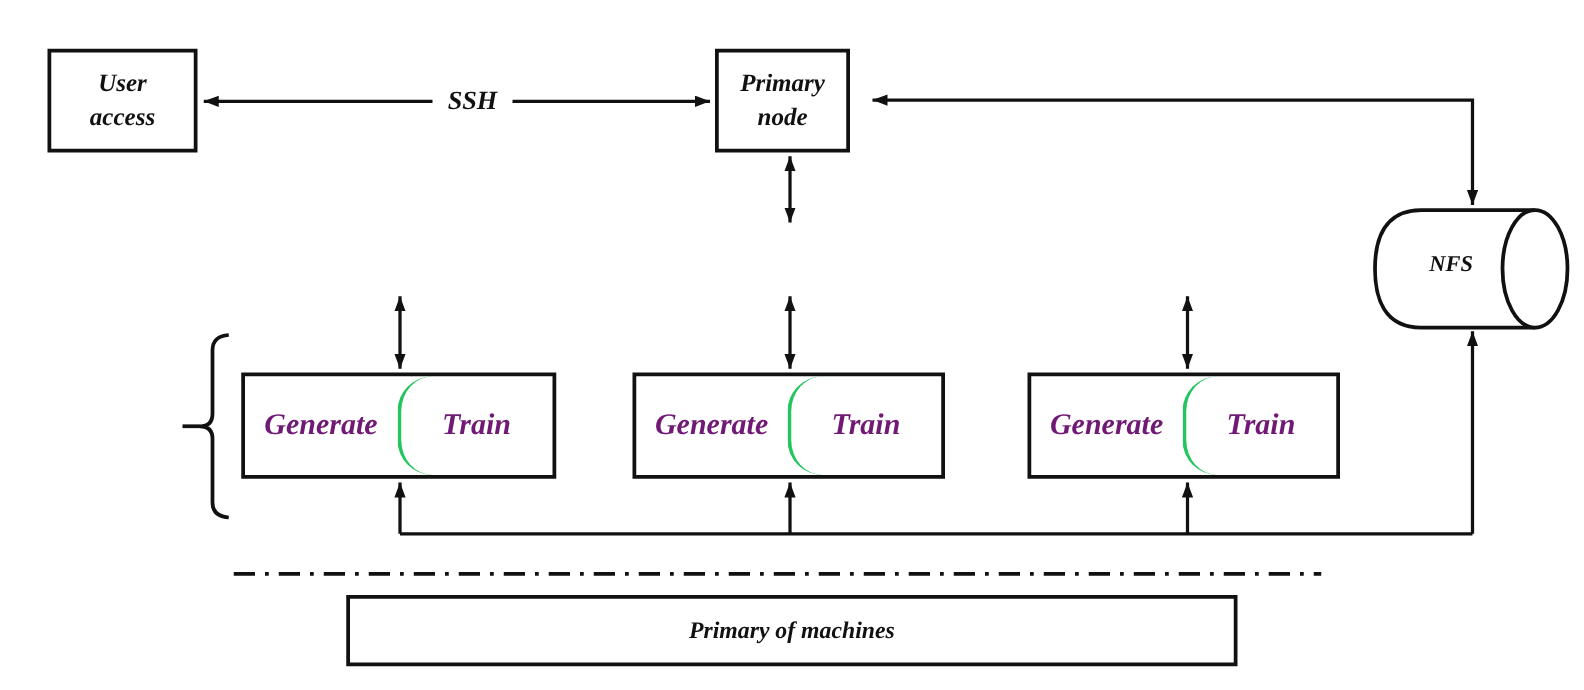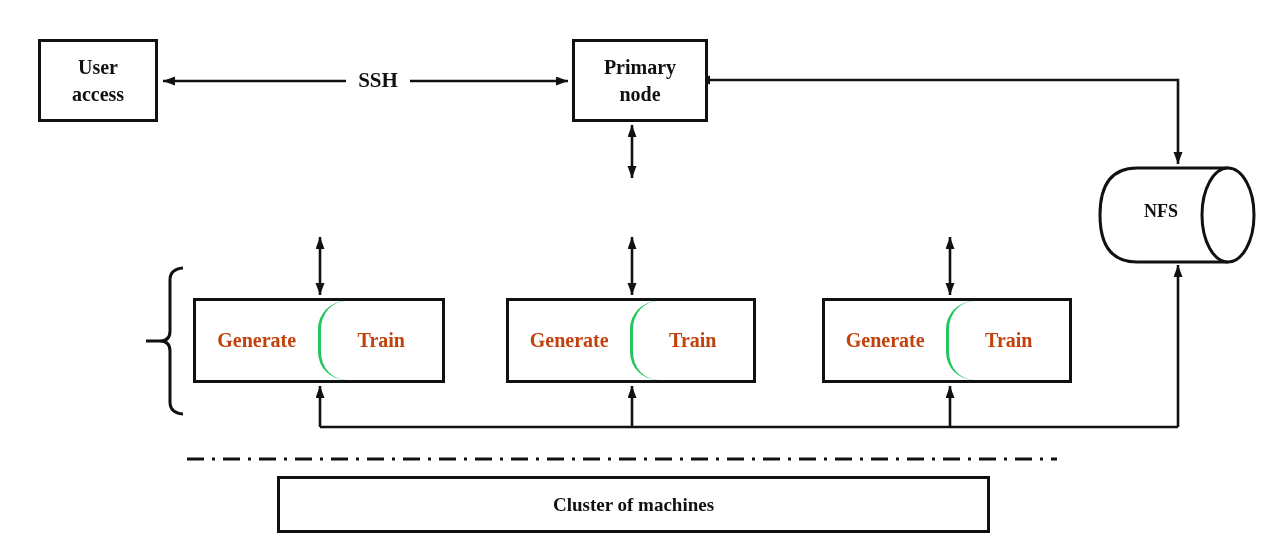--- a/index.html
+++ b/index.html
@@ -2,20 +2,21 @@
 <html><head>
 <meta charset="utf-8">
 <style>
   html,body{margin:0;padding:0;background:#fff;}
   #stage{
     position:relative;
     width:1267px;height:552px;
     background:#ffffff;
     font-family:"Liberation Serif","DejaVu Serif",serif;
     overflow:hidden;
+    font-style:italic;
   }
   #connector-layer{position:absolute;left:0;top:0;z-index:1;}
   .node{
     position:absolute;
     box-sizing:border-box;
     border:3px solid #111;
     background:#fff;
     display:flex;align-items:center;justify-content:center;
     text-align:center;
     font-weight:bold;
@@ -25,25 +26,25 @@
   .node .wrap{display:block;line-height:1.32;}
   .twoline .wrap{width:92px;}
   .lbl{
     position:absolute;
     font-weight:bold;color:#111;text-align:center;z-index:2;
     line-height:1.32;
   }
   .cell-row{display:flex;width:100%;height:100%;}
   .cell{
     flex:1;display:flex;align-items:center;justify-content:center;
-    font-weight:bold;font-size:20px;color:#c2410c;
+    font-weight:bold;font-size:24px;color:#701a75;
   }
   .cell.train{border-left:3px solid #22c55e;border-radius:28px;}
   #user-access{left:38px;top:39px;width:120px;height:83px;font-size:20px;}
-  #primary-node{left:572px;top:39px;width:136px;height:83px;font-size:20px;}
+  #primary-node{left:572px;top:39px;width:108px;height:83px;font-size:20px;}
   #slurm-box{left:275px;top:181px;width:713px;height:53px;font-size:19px;}
   #cluster-box{left:277px;top:476px;width:713px;height:57px;font-size:19px;}
   .replica-box{top:298px;height:85px;padding:0;}
   #replica-1{left:193px;width:252px;}
   #replica-2{left:506px;width:250px;}
   #replica-3{left:822px;width:250px;}
   #ssh-label{left:340px;top:67px;width:76px;font-size:21px;}
   #replica-group-label{left:28px;top:297px;width:112px;font-size:21px;}
   #nfs-label{left:1118px;top:201px;width:86px;font-size:18px;z-index:2;position:absolute;
     font-weight:bold;color:#111;text-align:center;}
@@ -125,21 +126,21 @@
   </div>
 
   <div class="node replica-box" id="replica-3">
     <div class="cell-row">
       <div class="cell">Generate</div>
       <div class="cell train">Train</div>
     </div>
   </div>
 
   <div class="node" id="cluster-box">
-    <span>Cluster of machines</span>
+    <span>Primary of machines</span>
   </div>
 
   <div class="lbl" id="ssh-label">SSH</div>
 
 
   <div id="nfs-label">NFS</div>
 
 
 </div>
 

